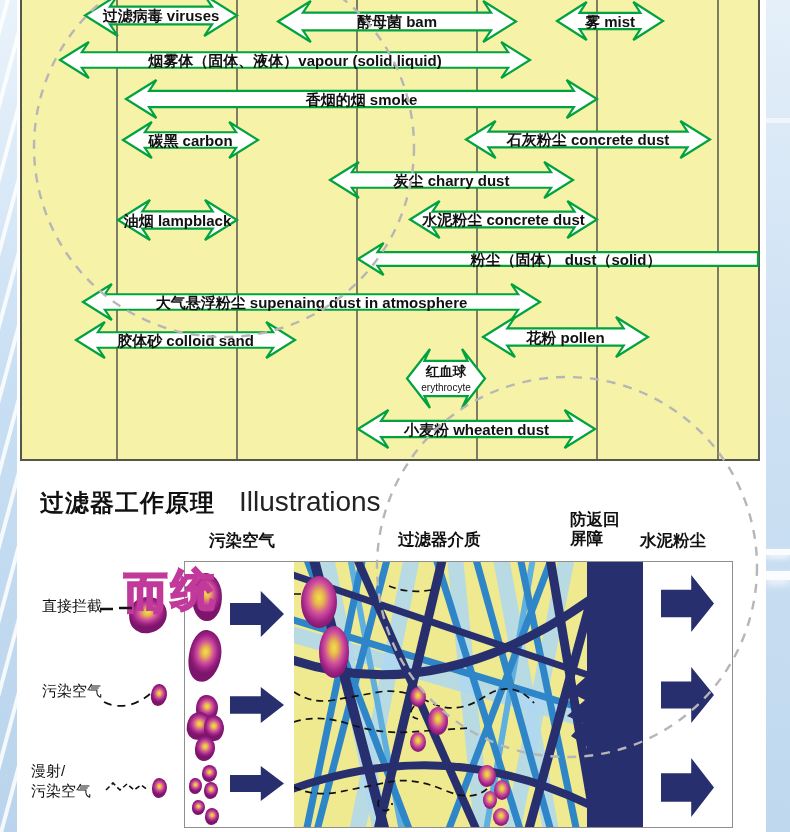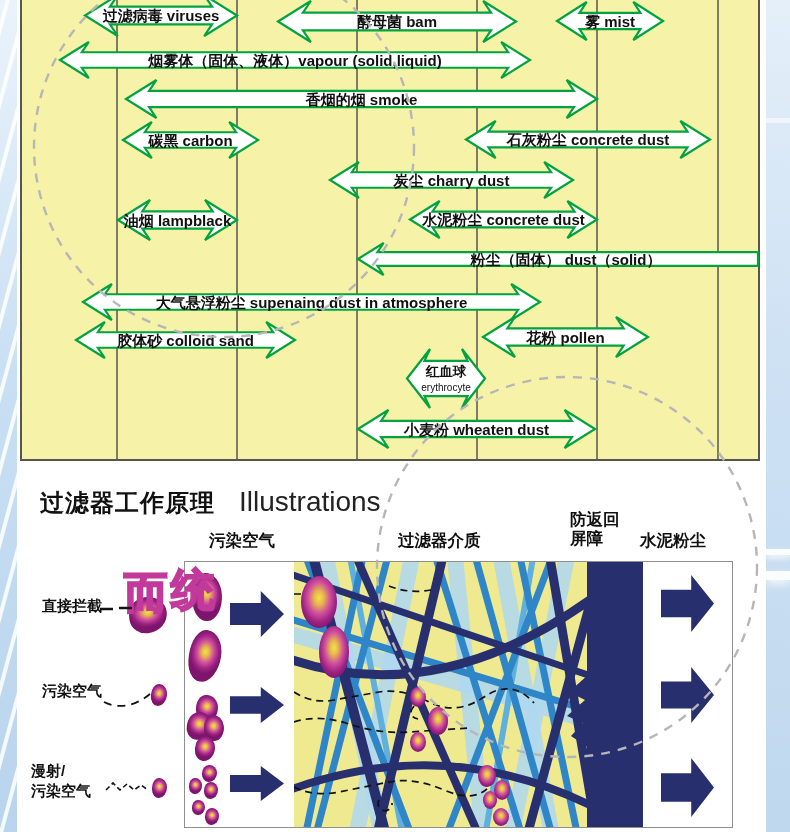--- a/index.html
+++ b/index.html
@@ -26,24 +26,24 @@
 
   #chart-svg{position:absolute;left:0;top:0;z-index:5;}
   #overlay-svg{position:absolute;left:0;top:0;z-index:50;pointer-events:none;}
 
   .filter-section{position:absolute;left:0;top:461px;width:790px;height:371px;z-index:6;}
   .fs-title{position:absolute;left:40px;top:25px;white-space:nowrap;}
   .fs-title .zh{font-size:24px;font-weight:bold;color:#111;letter-spacing:1px;margin-top:29px;}
   .fs-title .en{font-size:28px;font-weight:normal;color:#222;margin-left:24px;}
   .col-label{position:absolute;font-size:16.5px;font-weight:bold;color:#111;line-height:19px;white-space:nowrap;}
   .col-1{left:209px;top:70px;}
-  .col-2{left:398px;top:70px;}
+  .col-2{left:398px;top:70px;font-family:Liberation Mono, monospace;}
   .col-3{left:570px;top:49px;}
   .col-4{left:640px;top:70px;}
-  .mech-label{position:absolute;font-size:15px;font-weight:bold;color:#111;line-height:20px;white-space:nowrap;}
+  .mech-label{position:absolute;font-size:15px;font-weight:normal;color:#111;line-height:20px;white-space:nowrap;}
   .mech-1{left:42px;top:135px;}
   .mech-2{left:42px;top:220px;}
   .mech-3{left:31px;top:300px;}
 
   .illus-box{
     position:absolute;left:184px;top:100px;width:549px;height:267px;
     background:#ffffff;border:1px solid #8f8f8f;box-sizing:border-box;overflow:hidden;
   }
   .media-bg{position:absolute;left:109px;top:0;width:293px;height:267px;}
   .barrier{position:absolute;left:402px;top:0;width:56px;height:267px;}

